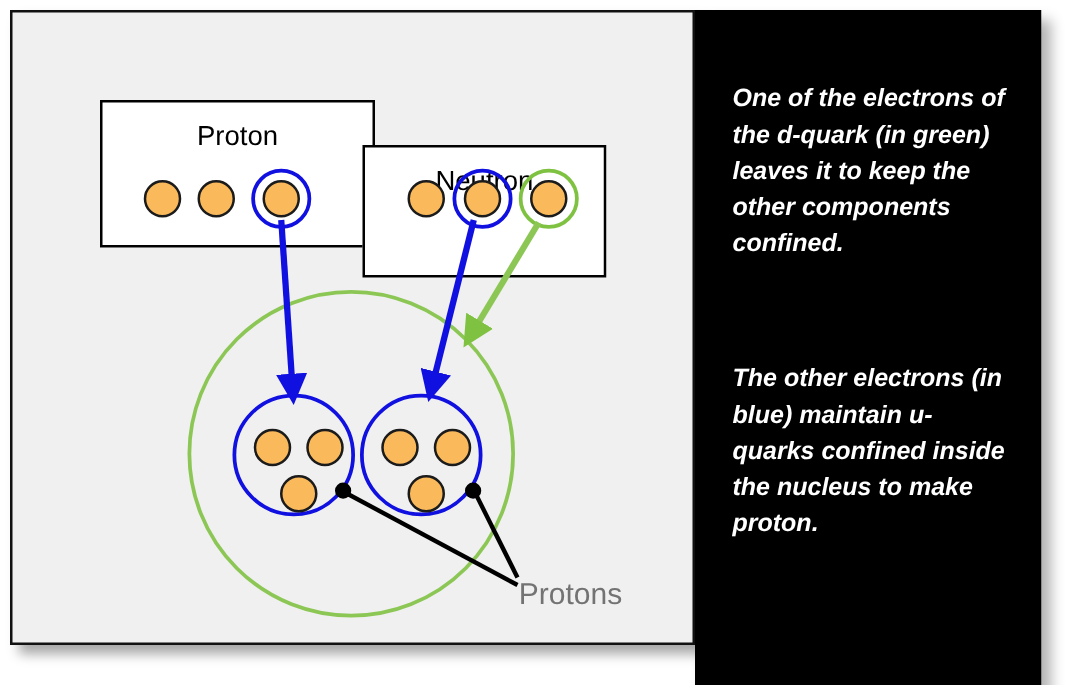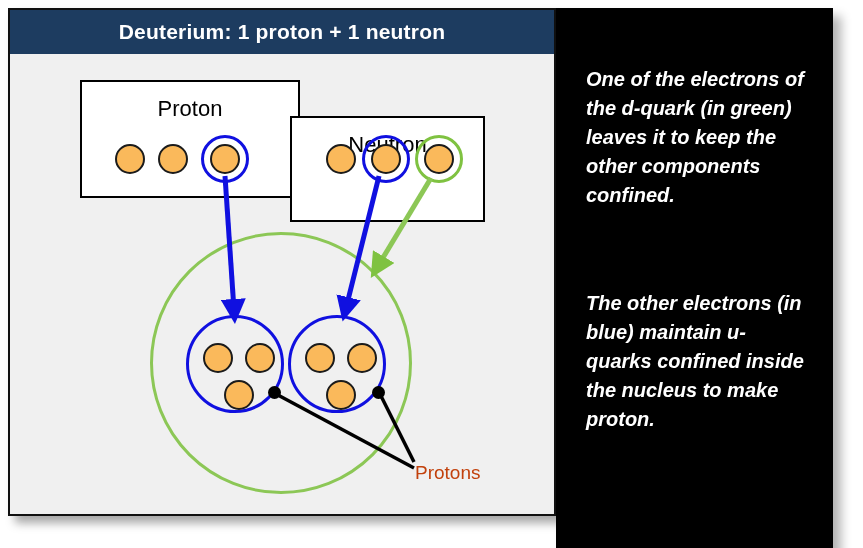--- a/index.html
+++ b/index.html
@@ -122,22 +122,22 @@
     width: 13px;
     height: 13px;
     border-radius: 50%;
     background: #000000;
   }
 
   #protons-label {
     position: absolute;
     left: 405px;
     top: 452px;
-    font-size: 19px;
-    color: #c2410c;
+    font-size: 24px;
+    color: #737373;
     white-space: nowrap;
   }
 
   #svg-overlay {
     position: absolute;
     left: 0; top: 0;
     width: 548px;
     height: 508px;
     pointer-events: none;
   }
@@ -166,23 +166,20 @@
   #para-1 { top: 57px; }
   #para-2 { top: 281px; }
 </style>
 </head>
 <body>
 
 <div id="stage">
 
   <div id="left-panel">
 
-    <div id="title-bar">
-      <div id="title-text">Deuterium: 1 proton + 1 neutron</div>
-    </div>
 
     <div class="part-box" id="proton-box">
       <div class="part-label">Proton</div>
     </div>
     <div class="quark" style="left:105px; top:134px;"></div>
     <div class="quark" style="left:148px; top:134px;"></div>
     <div class="quark" style="left:200px; top:134px;"></div>
     <div class="shell" style="left:191px; top:125px;"></div>
 
     <div class="part-box" id="neutron-box">

